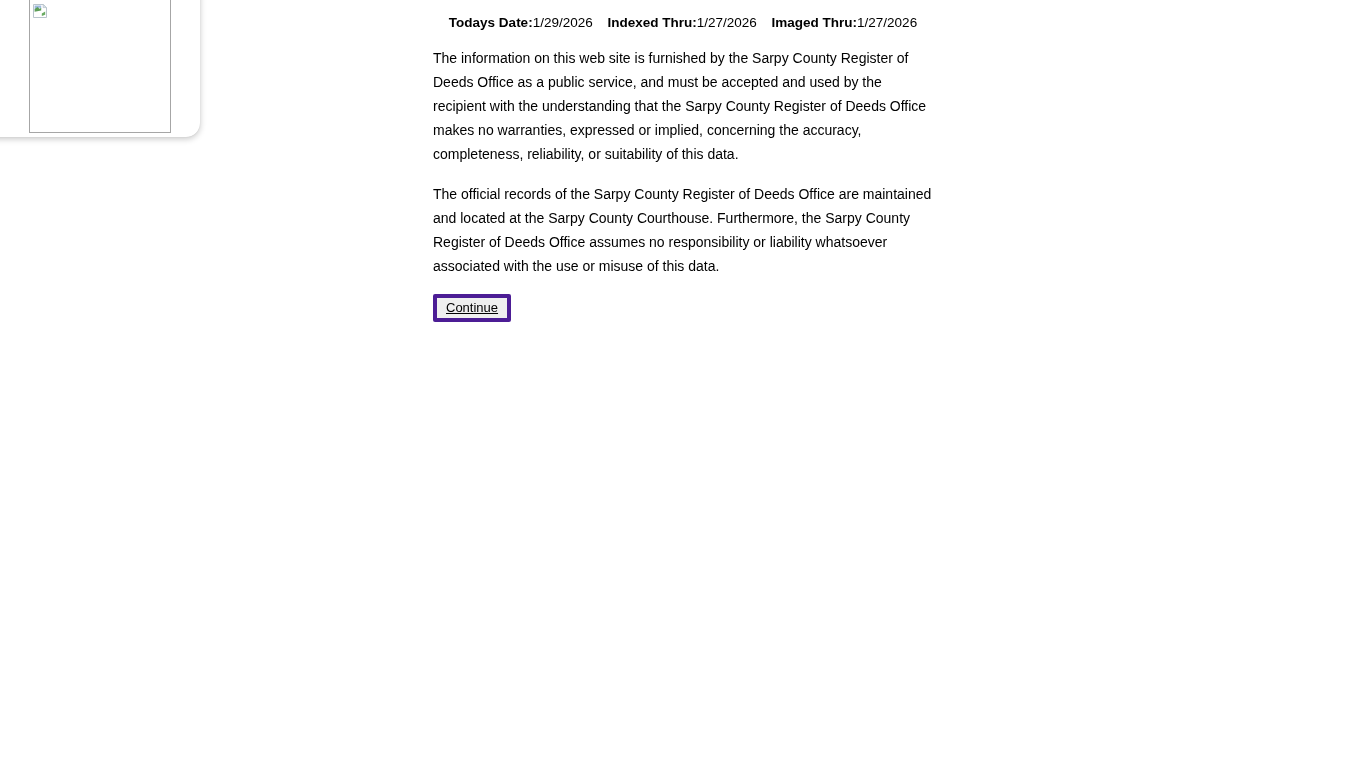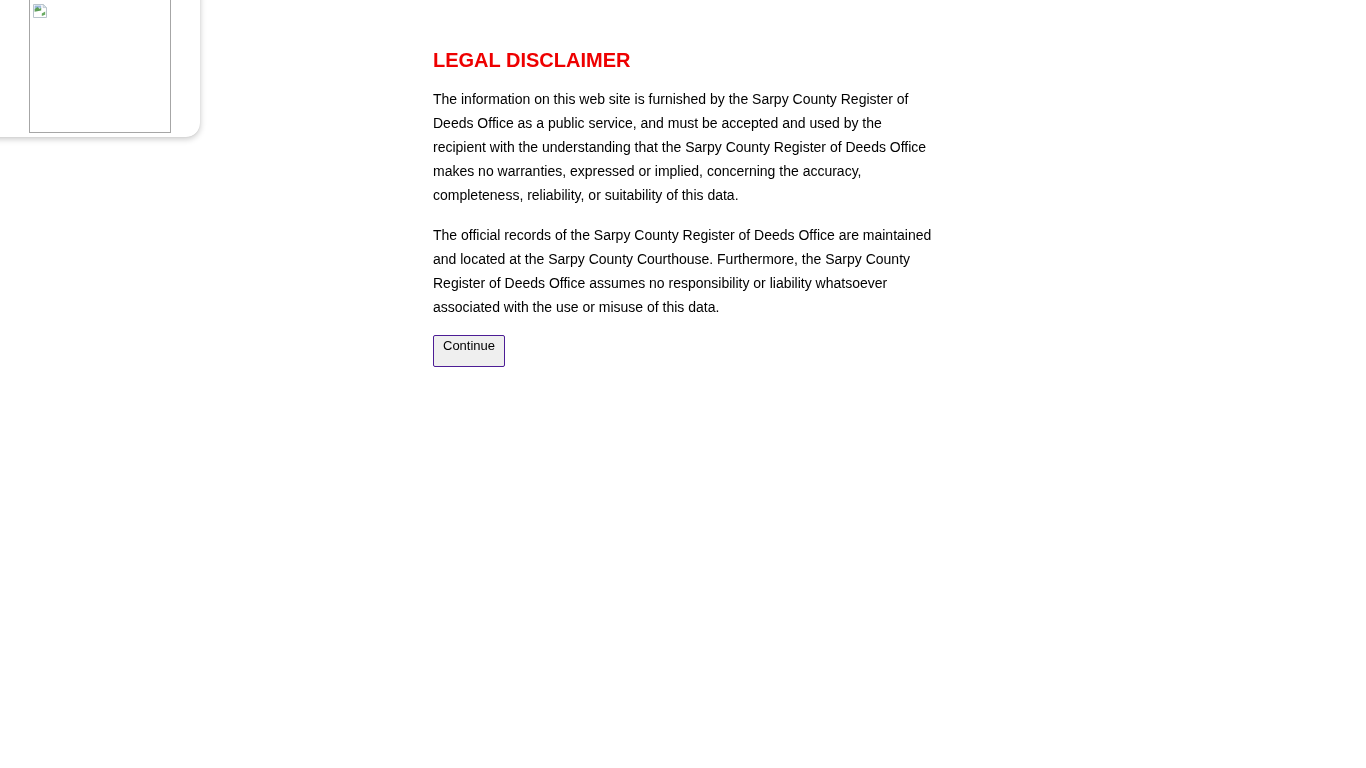--- a/index.html
+++ b/index.html
@@ -94,24 +94,25 @@
     margin: 15px 0 16px 0;
   }
   .continue-btn {
     display: inline-block;
     margin-top: 0;
     font-family: "Liberation Sans", sans-serif;
     font-size: 13px;
     line-height: 15px;
     color: #000000;
     background: #efefef;
-    border: 1px solid #4c1d95;
+    border: 4px solid #4c1d95;
     border-radius: 2px;
-    padding: 2px 9px 13px 9px;
+    padding: 2px 9px 3px 9px;
     cursor: pointer;
+    text-decoration: underline;
   }
 </style>
 </head>
 <body>
 
 <div class="logo-card">
   <div class="logo-img-box">
     <span class="broken-icon">
       <svg width="16" height="16" viewBox="0 0 16 16" aria-hidden="true">
         <path d="M1.5 1.5 H11.2 L14.5 4.6 V14.5 H1.5 Z" fill="#ffffff" stroke="#b9c4cc" stroke-width="1"></path>
@@ -121,22 +122,26 @@
         <path d="M9.8 10.6 l3.4 -2 v3.2 l-3.4 1.2 Z" fill="#6aab62"></path>
       </svg>
     </span>
   </div>
 </div>
 
 <div class="content">
 
 
 
+  <div class="dates-line">
+    <span class="date-group"><span class="date-label">Todays Date:</span><span class="date-value">1/29/2026</span></span>
+    <span class="date-group"><span class="date-label">Indexed Thru:</span><span class="date-value">1/27/2026</span></span>
+    <span class="date-group"><span class="date-label">Imaged Thru:</span><span class="date-value">1/27/2026</span></span>
+  </div>
 
-  <div class="disclaimer-heading">LEGAL DISCLAIMER</div>
 
   <p class="para">The information on this web site is furnished by the Sarpy County Register of Deeds Office as a public service, and must be accepted and used by the recipient with the understanding that the Sarpy County Register of Deeds Office makes no warranties, expressed or implied, concerning the accuracy, completeness, reliability, or suitability of this data.</p>
 
   <p class="para">The official records of the Sarpy County Register of Deeds Office are maintained and located at the Sarpy County Courthouse. Furthermore, the Sarpy County Register of Deeds Office assumes no responsibility or liability whatsoever associated with the use or misuse of this data.</p>
 
   <button class="continue-btn">Continue</button>
 
 </div>
 
 </body></html>

